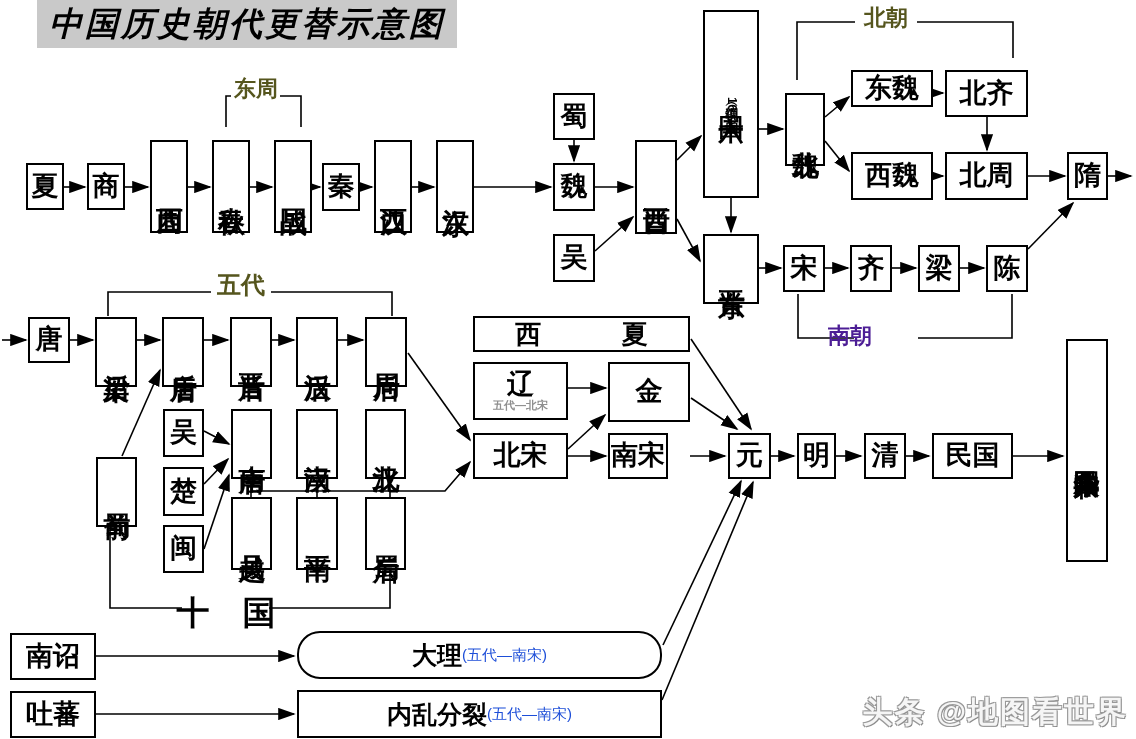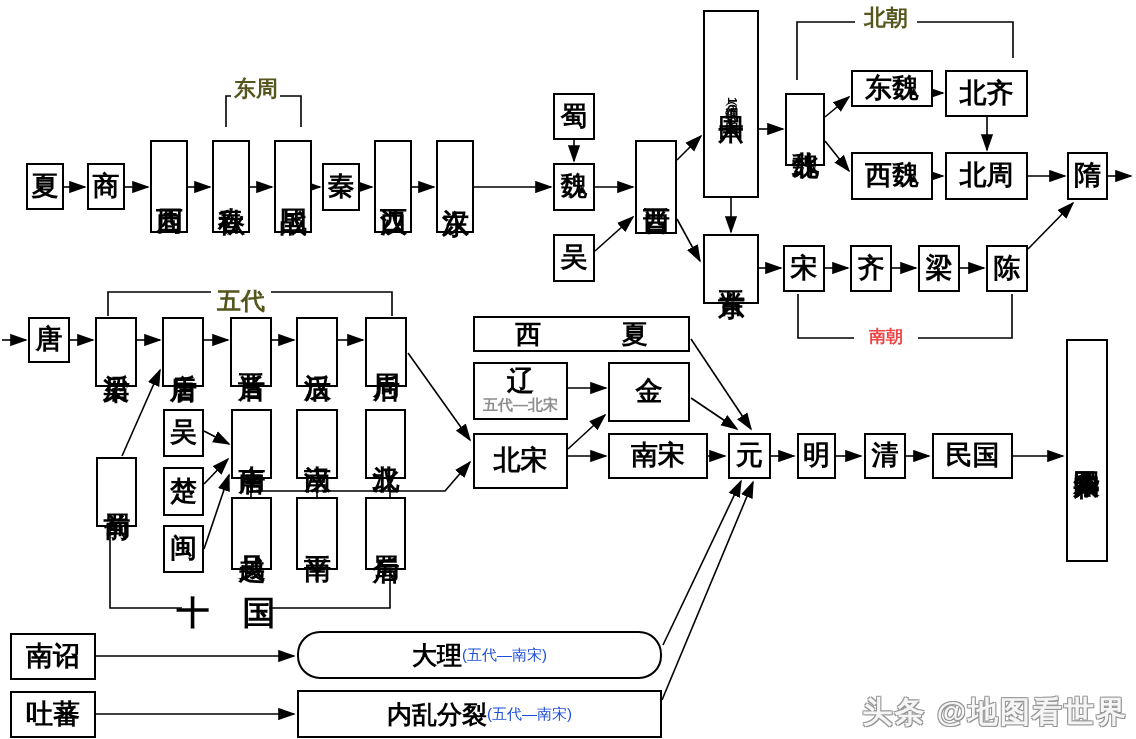--- a/index.html
+++ b/index.html
@@ -14,34 +14,35 @@
           font-family:"DejaVu Serif","Liberation Serif",serif;font-style:italic;font-weight:bold;
           font-size:33px;letter-spacing:3px;color:#000;white-space:nowrap;}
   .node{position:absolute;box-sizing:border-box;background:#fff;border:2px solid #000;color:#000;
           display:flex;align-items:center;justify-content:center;font-weight:600;
           font-size:27px;line-height:1.08;text-align:center;}
   .node .vtxt{writing-mode:vertical-rl;}
   .node.v2 .main{font-size:25px;}
   .node.v2 .sub{font-size:13px;}
   .node.h{white-space:nowrap;}
   .node.hsub{flex-direction:column;}
-  .node.hsub .sub{font-size:15px;color:#8f8f8f;line-height:1.25;}
+  .node.hsub .sub{font-size:11px;color:#8f8f8f;line-height:1.25;}
   .node.hsubi .main{font-size:25px;}
   .node.hsubi .sub{font-size:15px;font-weight:400;color:#1d4ed8;}
   .node.wide{justify-content:space-around;font-size:26px;}
   .glabel{position:absolute;transform:translate(-50%,-50%);white-space:nowrap;
           font-family:"DejaVu Serif","Liberation Serif",serif;font-weight:bold;}
   #watermark{position:absolute;right:8px;bottom:6px;font-size:30px;font-weight:bold;
           color:#f5f5f5;letter-spacing:2px;white-space:nowrap;
           text-shadow:-1px -1px 0 #999,1px -1px 0 #999,-1px 1px 0 #999,1px 1px 0 #8a8a8a;}
 </style>
 </head>
 <body>
 
 <div id="canvas">
+  <div id="page-title" style="background: rgb(201, 201, 201);">中国历史朝代更替示意图</div>
   <svg id="edge-layer" viewBox="0 0 1136 739">
       <defs>
         <marker id="ah" viewBox="0 0 10 7" refX="9" refY="3.5" markerWidth="11" markerHeight="8" orient="auto-start-reverse">
           <path d="M0,0L10,3.5L0,7z"></path>
         </marker>
       </defs>
       <line class="edge" x1="64" y1="187" x2="85" y2="187" marker-end="url(#ah)"></line>
       <line class="edge" x1="125" y1="187" x2="148" y2="187" marker-end="url(#ah)"></line>
       <line class="edge" x1="188" y1="187" x2="210" y2="187" marker-end="url(#ah)"></line>
       <line class="edge" x1="250" y1="187" x2="272" y2="187" marker-end="url(#ah)"></line>
@@ -193,22 +194,22 @@
       </div>
       <div class="node wide" style="left: 473px; top: 316px; width: 217px; height: 36px;">
         <span class="wch">西</span>
         <span class="wch">夏</span>
       </div>
       <div class="node hsub" style="left: 473px; top: 362px; width: 95px; height: 58px;">
         <span class="main">辽</span>
         <span class="sub">五代—北宋</span>
       </div>
       <div class="node h" style="left: 608px; top: 362px; width: 82px; height: 60px;">金</div>
-      <div class="node h" style="left: 473px; top: 433px; width: 95px; height: 56px;">北宋</div>
-      <div class="node h" style="left: 608px; top: 433px; width: 100px; height: 46px;">南宋</div>
+      <div class="node h" style="left: 473px; top: 433px; width: 95px; height: 46px;">北宋</div>
+      <div class="node h" style="left: 608px; top: 433px; width: 60px; height: 46px;">南宋</div>
       <div class="node c" style="left: 728px; top: 433px; width: 43px; height: 46px;">元</div>
       <div class="node c" style="left: 797px; top: 433px; width: 39px; height: 46px;">明</div>
       <div class="node c" style="left: 864px; top: 433px; width: 42px; height: 46px;">清</div>
       <div class="node h" style="left: 932px; top: 433px; width: 81px; height: 46px;">民国</div>
       <div class="node v" style="left: 1066px; top: 339px; width: 42px; height: 223px; font-size: 26px;">
         <span class="vtxt">中华人民共和国</span>
       </div>
       <div class="node h" style="left: 10px; top: 633px; width: 86px; height: 47px;">南诏</div>
       <div class="node hsubi" style="left: 297px; top: 631px; width: 365px; height: 48px; border-radius: 23px;">
         <span class="main">大理</span>
@@ -216,18 +217,18 @@
       </div>
       <div class="node h" style="left: 10px; top: 691px; width: 86px; height: 47px;">吐蕃</div>
       <div class="node hsubi" style="left: 297px; top: 690px; width: 365px; height: 48px;">
         <span class="main">内乱分裂</span>
         <span class="sub">(五代—南宋)</span>
       </div>
     </div>
   <div id="label-layer">
       <div class="glabel" style="left: 256px; top: 89px; font-size: 22px; color: rgb(85, 85, 29);">东周</div>
       <div class="glabel" style="left: 886px; top: 18px; font-size: 22px; color: rgb(85, 85, 29);">北朝</div>
-      <div class="glabel" style="left: 886px; top: 336px; font-size: 17px; color: #ef4444;">南朝</div>
-      <div class="glabel" style="left: 241px; top: 301px; font-size: 24px; color: rgb(85, 85, 29);">五代</div>
+      <div class="glabel" style="left: 850px; top: 336px; font-size: 22px; color: #4c1d95;">南朝</div>
+      <div class="glabel" style="left: 241px; top: 285px; font-size: 24px; color: rgb(85, 85, 29);">五代</div>
       <div class="glabel" style="left: 226px; top: 613px; font-size: 33px; color: #000000;">十　国</div>
     </div>
   <div id="watermark">头条 @地图看世界</div>
 </div>
 
 </body></html>

